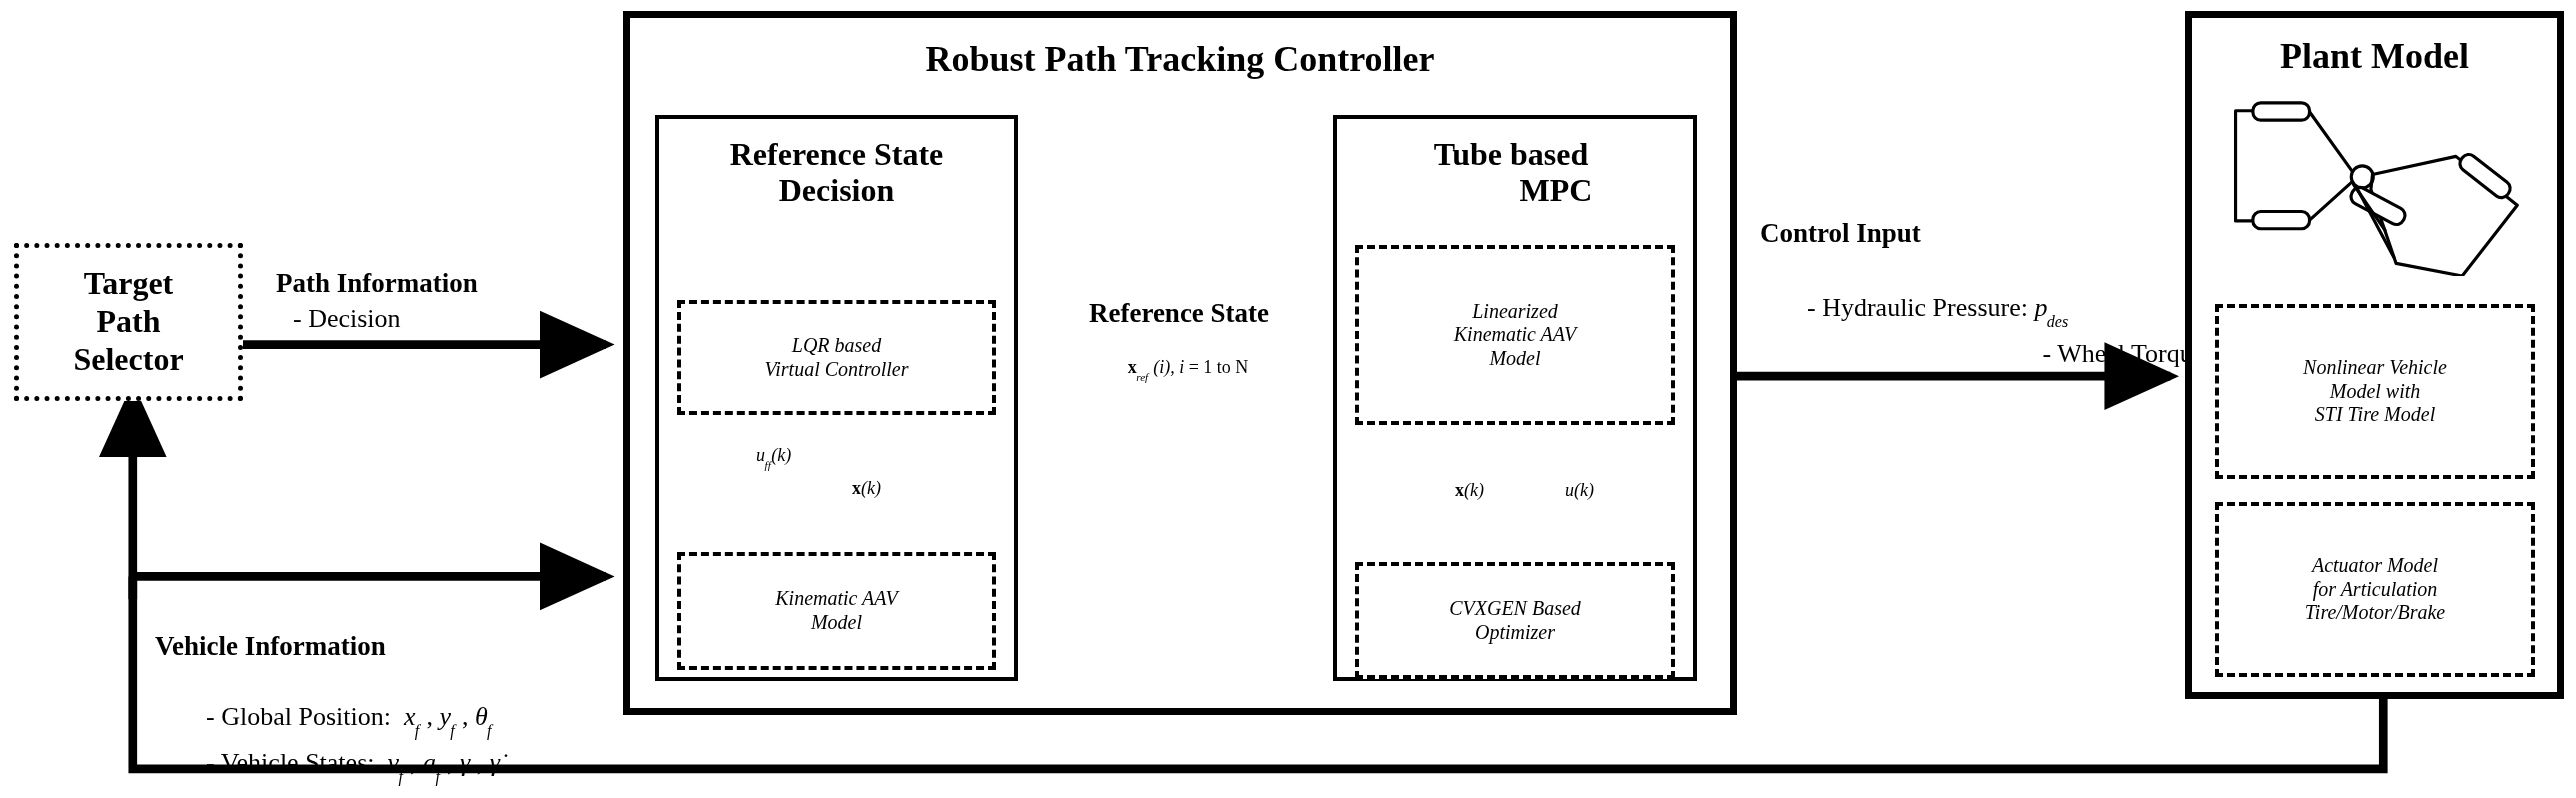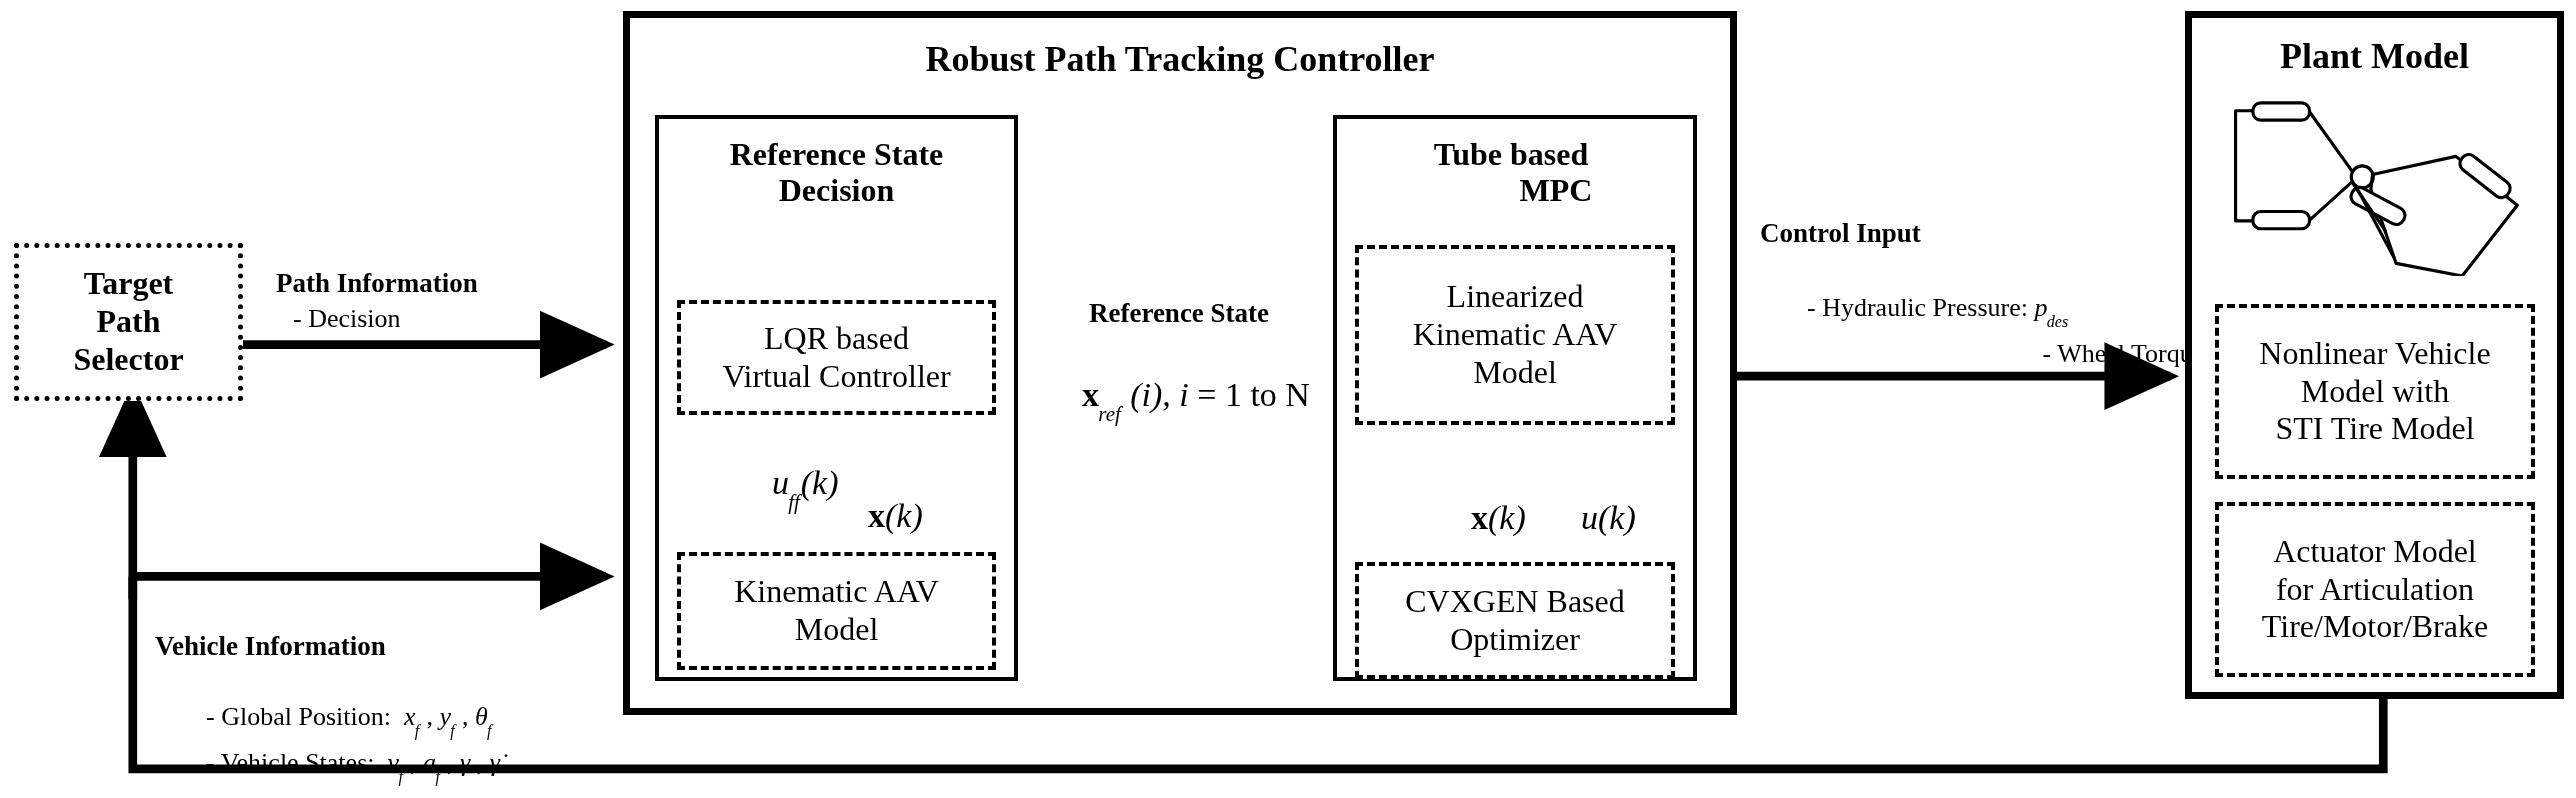--- a/index.html
+++ b/index.html
@@ -43,22 +43,22 @@
     white-space: pre;
   }
   .center { text-align: center; }
   .left   { text-align: left; }
 
   .fs-title   { font-size: 36px; font-weight: bold; }
   .fs-head    { font-size: 32px; font-weight: bold; }
   .fs-sub     { font-size: 28px; }
   .fs-label   { font-size: 27px; font-weight: bold; }
   .fs-item    { font-size: 26px; }
-  .fs-math    { font-size: 34px; }
-  .fs-boxtext { font-size: 32px; }
+  .fs-math    { font-size: 18px; }
+  .fs-boxtext { font-size: 20px; font-style: italic; }
 
   .it { font-style: italic; }
   .sub {
     font-size: 0.62em;
     font-style: italic;
     vertical-align: sub;
     position: relative;
     top: 0.30em;
     left: -0.04em;
   }

